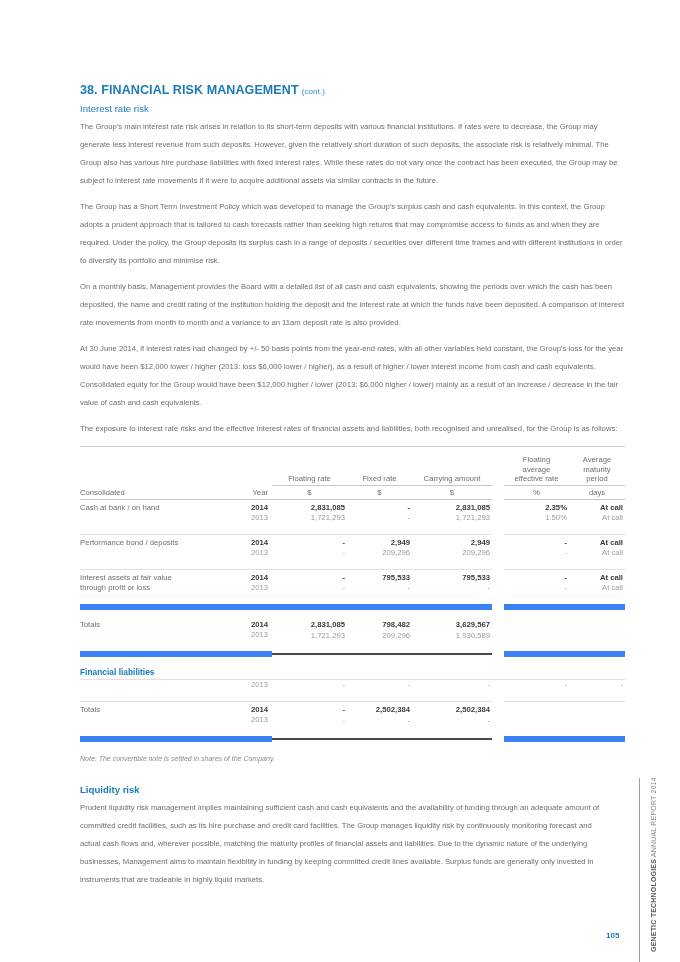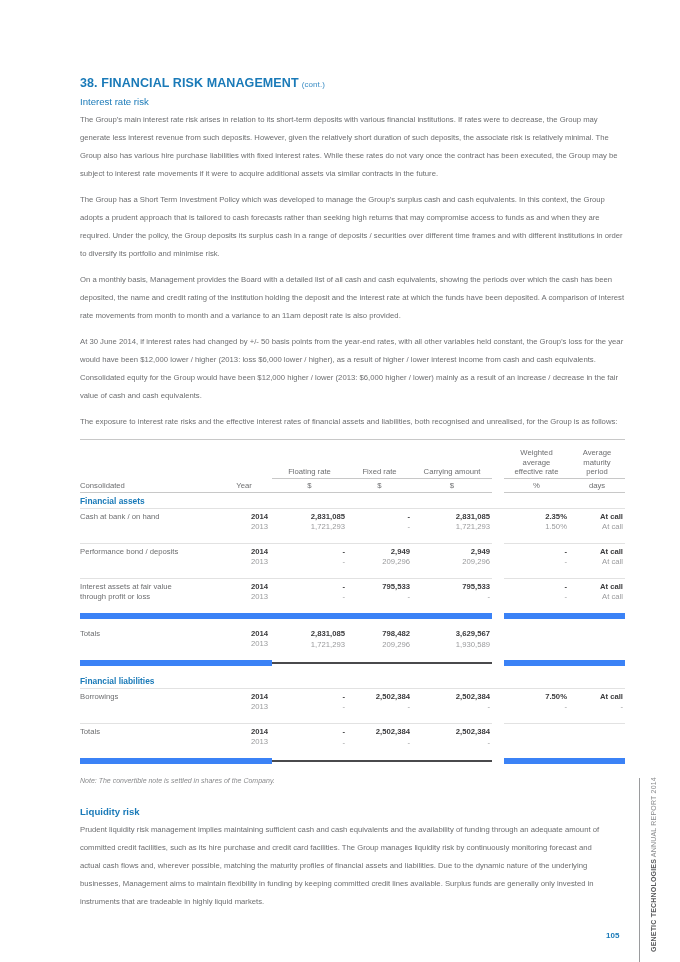--- a/index.html
+++ b/index.html
@@ -1,36 +1,36 @@
 <!DOCTYPE html>
 <html><head>
 <meta charset="utf-8">
 <style>
   html, body { margin: 0; padding: 0; background: #ffffff; }
   body { width: 680px; height: 962px; position: relative; overflow: hidden;
          font-family: "Liberation Sans", "DejaVu Sans", sans-serif; color: #6d6e70; }
-  .page { position: absolute; left: 80px; top: 76px; width: 545px; }
+  .page { position: absolute; left: 80px; top: 83px; width: 545px; }
   h1 { margin: 0; font-size: 12.5px; font-weight: bold; color: #1a7ab8; letter-spacing: 0.1px; }
   h1 .cont { font-size: 8px; font-weight: normal; color: #3a8cc4; margin-left: 3px; }
   h2 { margin: 0; font-size: 9.6px; font-weight: normal; color: #1a7ab8; }
   h2.bold { font-weight: bold; }
   p { margin: 0; font-size: 7.7px; line-height: 18px; color: #6d6e70; }
   .sec-title { margin-top: 6px; margin-bottom: 4px; }
   .para { margin-bottom: 8px; }
 
   table { border-collapse: collapse; width: 545px; font-size: 7.7px; color: #6d6e70; table-layout: fixed; }
   td, th { padding: 0; font-weight: normal; }
   .toprule td { border-top: 1px solid #c8c8c8; height: 8px; }
   th { vertical-align: bottom; text-align: center; line-height: 9.6px; }
   .c-year { width: 50px; text-align: right; padding-right: 4px; }
   .hdr1 th { padding-bottom: 1px; }
   .hdr1 .ul { border-bottom: 1px solid #c8c8c8; }
   .hdr2 td { text-align: center; border-bottom: 1px solid #c8c8c8; padding: 2px 0 2px; }
   .hdr2 td.lbl { text-align: left; }
-  .hdr2 td.yr { text-align: center; padding-right: 4px; }
+  .hdr2 td.yr { text-align: right; padding-right: 4px; }
   .sect td { color: #1a7ab8; font-weight: bold; font-size: 8.4px; padding: 3px 0 2px; border-bottom: 1px solid #e2e2e2; }
   .r14 td { padding-top: 3px; line-height: 10px; }
   .r14 .v { color: #3b3b3d; font-weight: bold; }
   .r13 td { line-height: 10px; padding-bottom: 11px; color: #9a9b9d; }
   .r13 .lbl2 { color: #6d6e70; }
   .r13.sep td.cell { border-bottom: 1px solid #e2e2e2; }
   .r13.sepdark td.dark { border-bottom: 2px solid #4a4a4c; }
   .r13.sepdark td.light { border-bottom: 6px solid #3b82f6; }
   .spacer td { height: 7px; }
   .numcell { text-align: right; padding-right: 2px; }
@@ -71,43 +71,40 @@
           <td colspan="8"></td>
         </tr>
     <tr class="hdr1">
       <th></th>
           <th></th>
       <th class="ul">Floating rate</th>
       <th class="ul">Fixed rate</th>
       <th class="ul">Carrying amount</th>
       <th></th>
       <th class="ul">
-        <div>Weighted</div>
+        <div>Floating</div>
         <div>average</div>
         <div>effective rate</div>
       </th>
       <th class="ul">
         <div>Average</div>
         <div>maturity</div>
         <div>period</div>
       </th>
     </tr>
     <tr class="hdr2">
       <td class="lbl">Consolidated</td>
       <td class="yr">Year</td>
       <td>$</td>
       <td>$</td>
       <td>$</td>
       <td style="border-bottom:none"></td>
       <td>%</td>
       <td>days</td>
     </tr>
-    <tr class="sect">
-          <td colspan="8">Financial assets</td>
-        </tr>
 
     <tr class="r14">
       <td>Cash at bank / on hand</td>
       <td class="c-year v">2014</td>
       <td class="numcell v">2,831,085</td>
       <td class="numcell v">-</td>
       <td class="numcell v">2,831,085</td>
       <td></td>
       <td class="numcell v">2.35%</td>
       <td class="numcell v">At call</td>
@@ -189,30 +186,20 @@
           <td class="light"></td>
     </tr>
     <tr class="spacer">
           <td colspan="8"></td>
         </tr>
 
     <tr class="sect">
           <td colspan="8">Financial liabilities</td>
         </tr>
 
-    <tr class="r14">
-      <td>Borrowings</td>
-      <td class="c-year v">2014</td>
-      <td class="numcell v">-</td>
-      <td class="numcell v">2,502,384</td>
-      <td class="numcell v">2,502,384</td>
-      <td></td>
-      <td class="numcell v">7.50%</td>
-      <td class="numcell v">At call</td>
-    </tr>
     <tr class="r13 sep">
       <td class="cell"></td>
       <td class="cell c-year">2013</td>
       <td class="cell numcell">-</td>
       <td class="cell numcell">-</td>
       <td class="cell numcell">-</td>
       <td></td>
       <td class="cell numcell">-</td>
       <td class="cell numcell">-</td>
     </tr>

